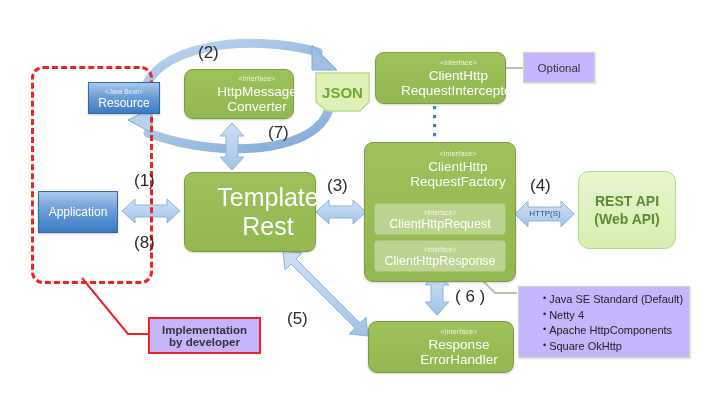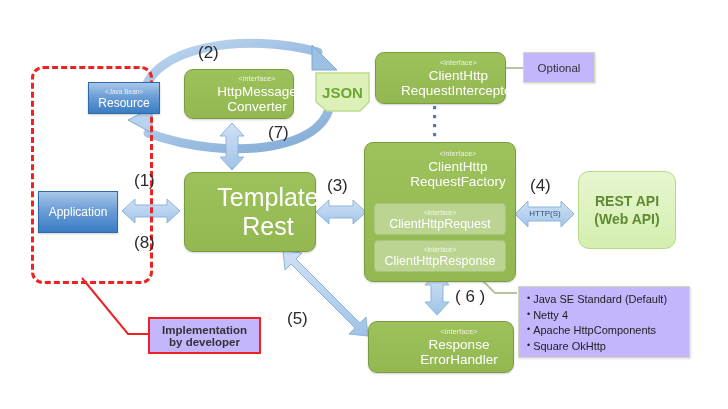--- a/index.html
+++ b/index.html
@@ -41,21 +41,21 @@
     background:linear-gradient(180deg,#e7f6cf 0%,#d4efb0 100%);
     border:1.5px solid #b4d98a;border-radius:11px;color:#5f8a33;
   }
   .paleGreen .title{font-size:14px;font-weight:bold;line-height:18px;color:#5f8a33;}
 
   
   .callout{background:#c4b5fd;border:1.5px solid #cfd9bb;
            box-shadow:1px 1px 2px rgba(0,0,0,.12);
            font-size:11.5px;color:#333;}
   .callout.red{border:2px solid #ee2222;box-shadow:none;color:#333;font-weight:bold;}
-  .bullets{align-items:flex-start;justify-content:center;padding:6px 8px;}
+  .bullets{align-items:flex-start;justify-content:center;padding:6px 24px;}
   .bullets .li{font-size:11px;line-height:14.5px;color:#222;white-space:nowrap;}
   .bullets .li:before{content:"\2022";margin-right:3px;font-size:9px;vertical-align:2px;}
 
   
   .step{position:absolute;font-size:17px;color:#2b2b2b;font-family:"Liberation Sans",sans-serif;
         line-height:18px;white-space:nowrap;}
 
   
   .dashedRegion{position:absolute;border:3px dashed #ee2222;border-radius:12px;
                 background:transparent;pointer-events:none;}

